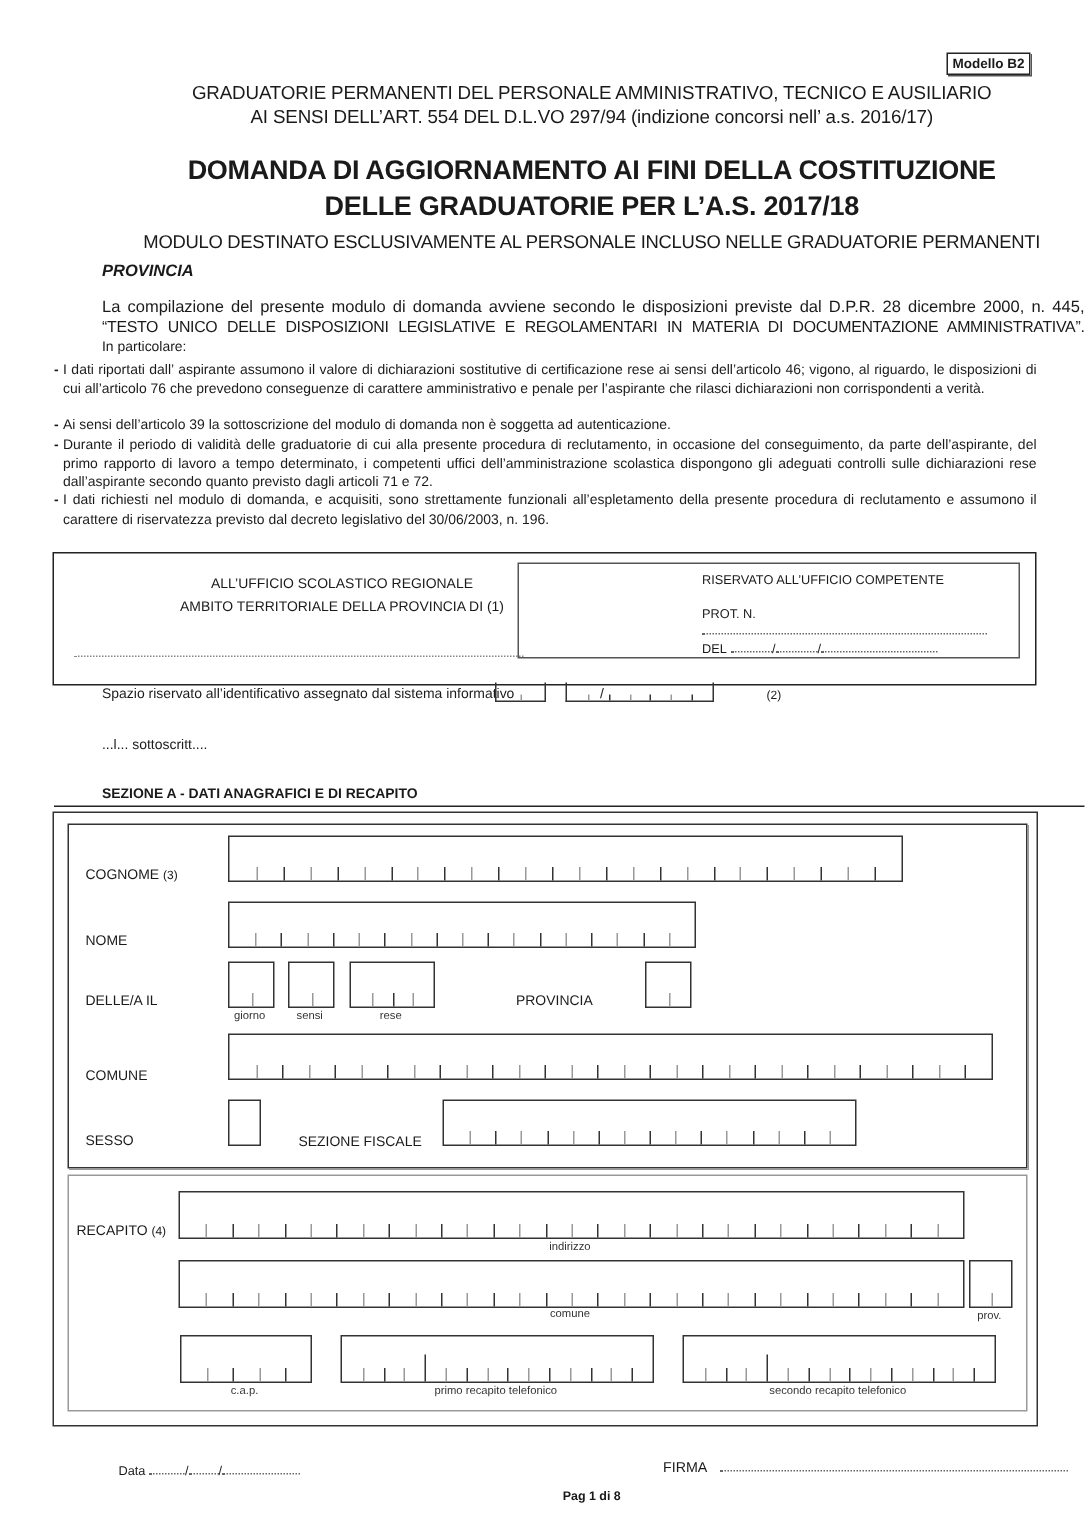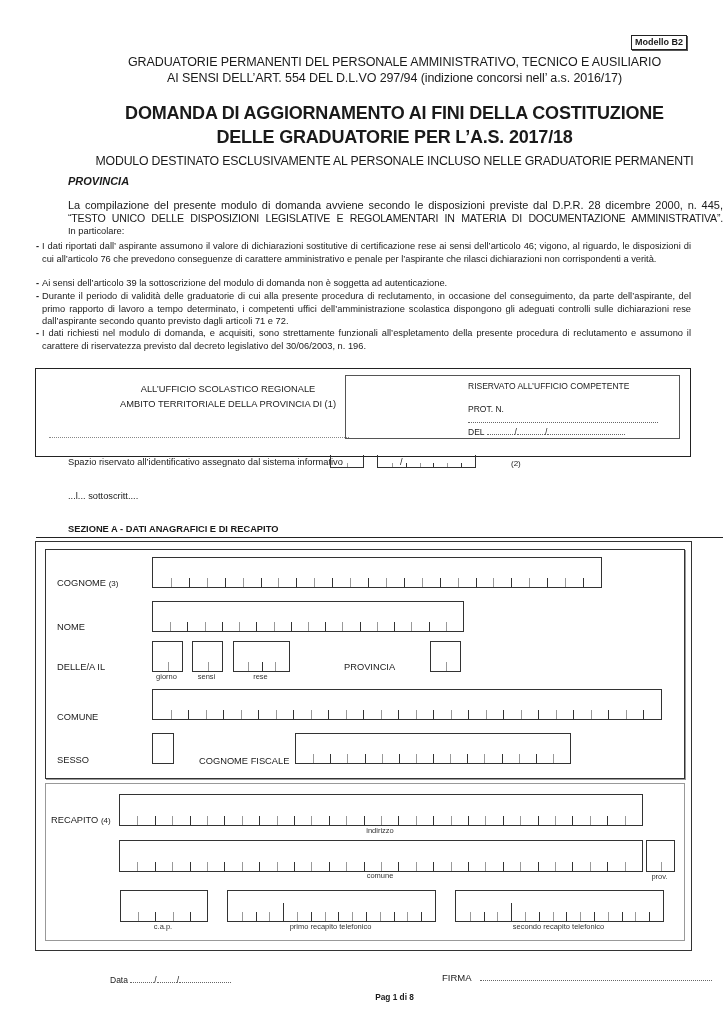--- a/index.html
+++ b/index.html
@@ -37,21 +37,21 @@
   .sezA { left:36px; top:524px; font-size:9.3px; font-weight:bold; }
   .sezA-line { left:36px; top:537px; width:655px; border-top:1.5px solid #222; }
 
   .frame-outer { left:35px; top:541px; width:657px; height:410px; border:1.5px solid #333; box-sizing:border-box; }
   .frame-a { left:45px; top:549px; width:640px; height:230px; border:1px solid #333; box-shadow:1px 1px 0 #999; box-sizing:border-box; }
   .frame-b { left:45px; top:783px; width:640px; height:158px; border:1px solid #999; box-sizing:border-box; }
   .lbl { position:absolute; font-size:9.3px; }
   .lbl small { font-size:8px; }
   .sublbl { position:absolute; font-size:7.5px; color:#333; text-align:center; }
 
-  .bottom { font-size:8.5px;margin-left:31px; }
+  .bottom { font-size:8.5px; }
   .page { left:0; width:725px; top:992px; text-align:center; font-size:8.3px; font-weight:bold; }
 </style>
 </head>
 <body>
 
 <div class="abs badge">Modello B2</div>
 
 <div class="abs hdr" style="top:55px">GRADUATORIE PERMANENTI DEL PERSONALE AMMINISTRATIVO, TECNICO E AUSILIARIO</div>
 <div class="abs hdr" style="top:71px">AI SENSI DELL’ART. 554 DEL D.L.VO 297/94 (indizione concorsi nell’ a.s. 2016/17)</div>
 
@@ -224,21 +224,21 @@
     <div class="tick" style="left: 420px; height: 30%;"></div>
     <div class="tick light" style="left: 438px; height: 30%;"></div>
     <div class="tick" style="left: 455px; height: 30%;"></div>
     <div class="tick light" style="left: 473px; height: 30%;"></div>
     <div class="tick" style="left: 490px; height: 30%;"></div>
   </div>
 
 <div class="lbl" style="left:57px;top:755px">SESSO</div>
 <div class="cellbox top" style="left:152px;top:733px;width:20px;height:29px"></div>
 
-<div class="lbl" style="left:199px;top:756px">COGNOME FISCALE</div>
+<div class="lbl" style="left:199px;top:756px">SEZIONE FISCALE</div>
 <div class="cellbox top" style="left:295px;top:733px;width:274px;height:29px">
     <div class="tick light" style="left: 17px; height: 30%;"></div>
     <div class="tick" style="left: 34px; height: 30%;"></div>
     <div class="tick light" style="left: 51px; height: 30%;"></div>
     <div class="tick" style="left: 69px; height: 30%;"></div>
     <div class="tick light" style="left: 86px; height: 30%;"></div>
     <div class="tick" style="left: 103px; height: 30%;"></div>
     <div class="tick light" style="left: 120px; height: 30%;"></div>
     <div class="tick" style="left: 137px; height: 30%;"></div>
     <div class="tick light" style="left: 154px; height: 30%;"></div>

